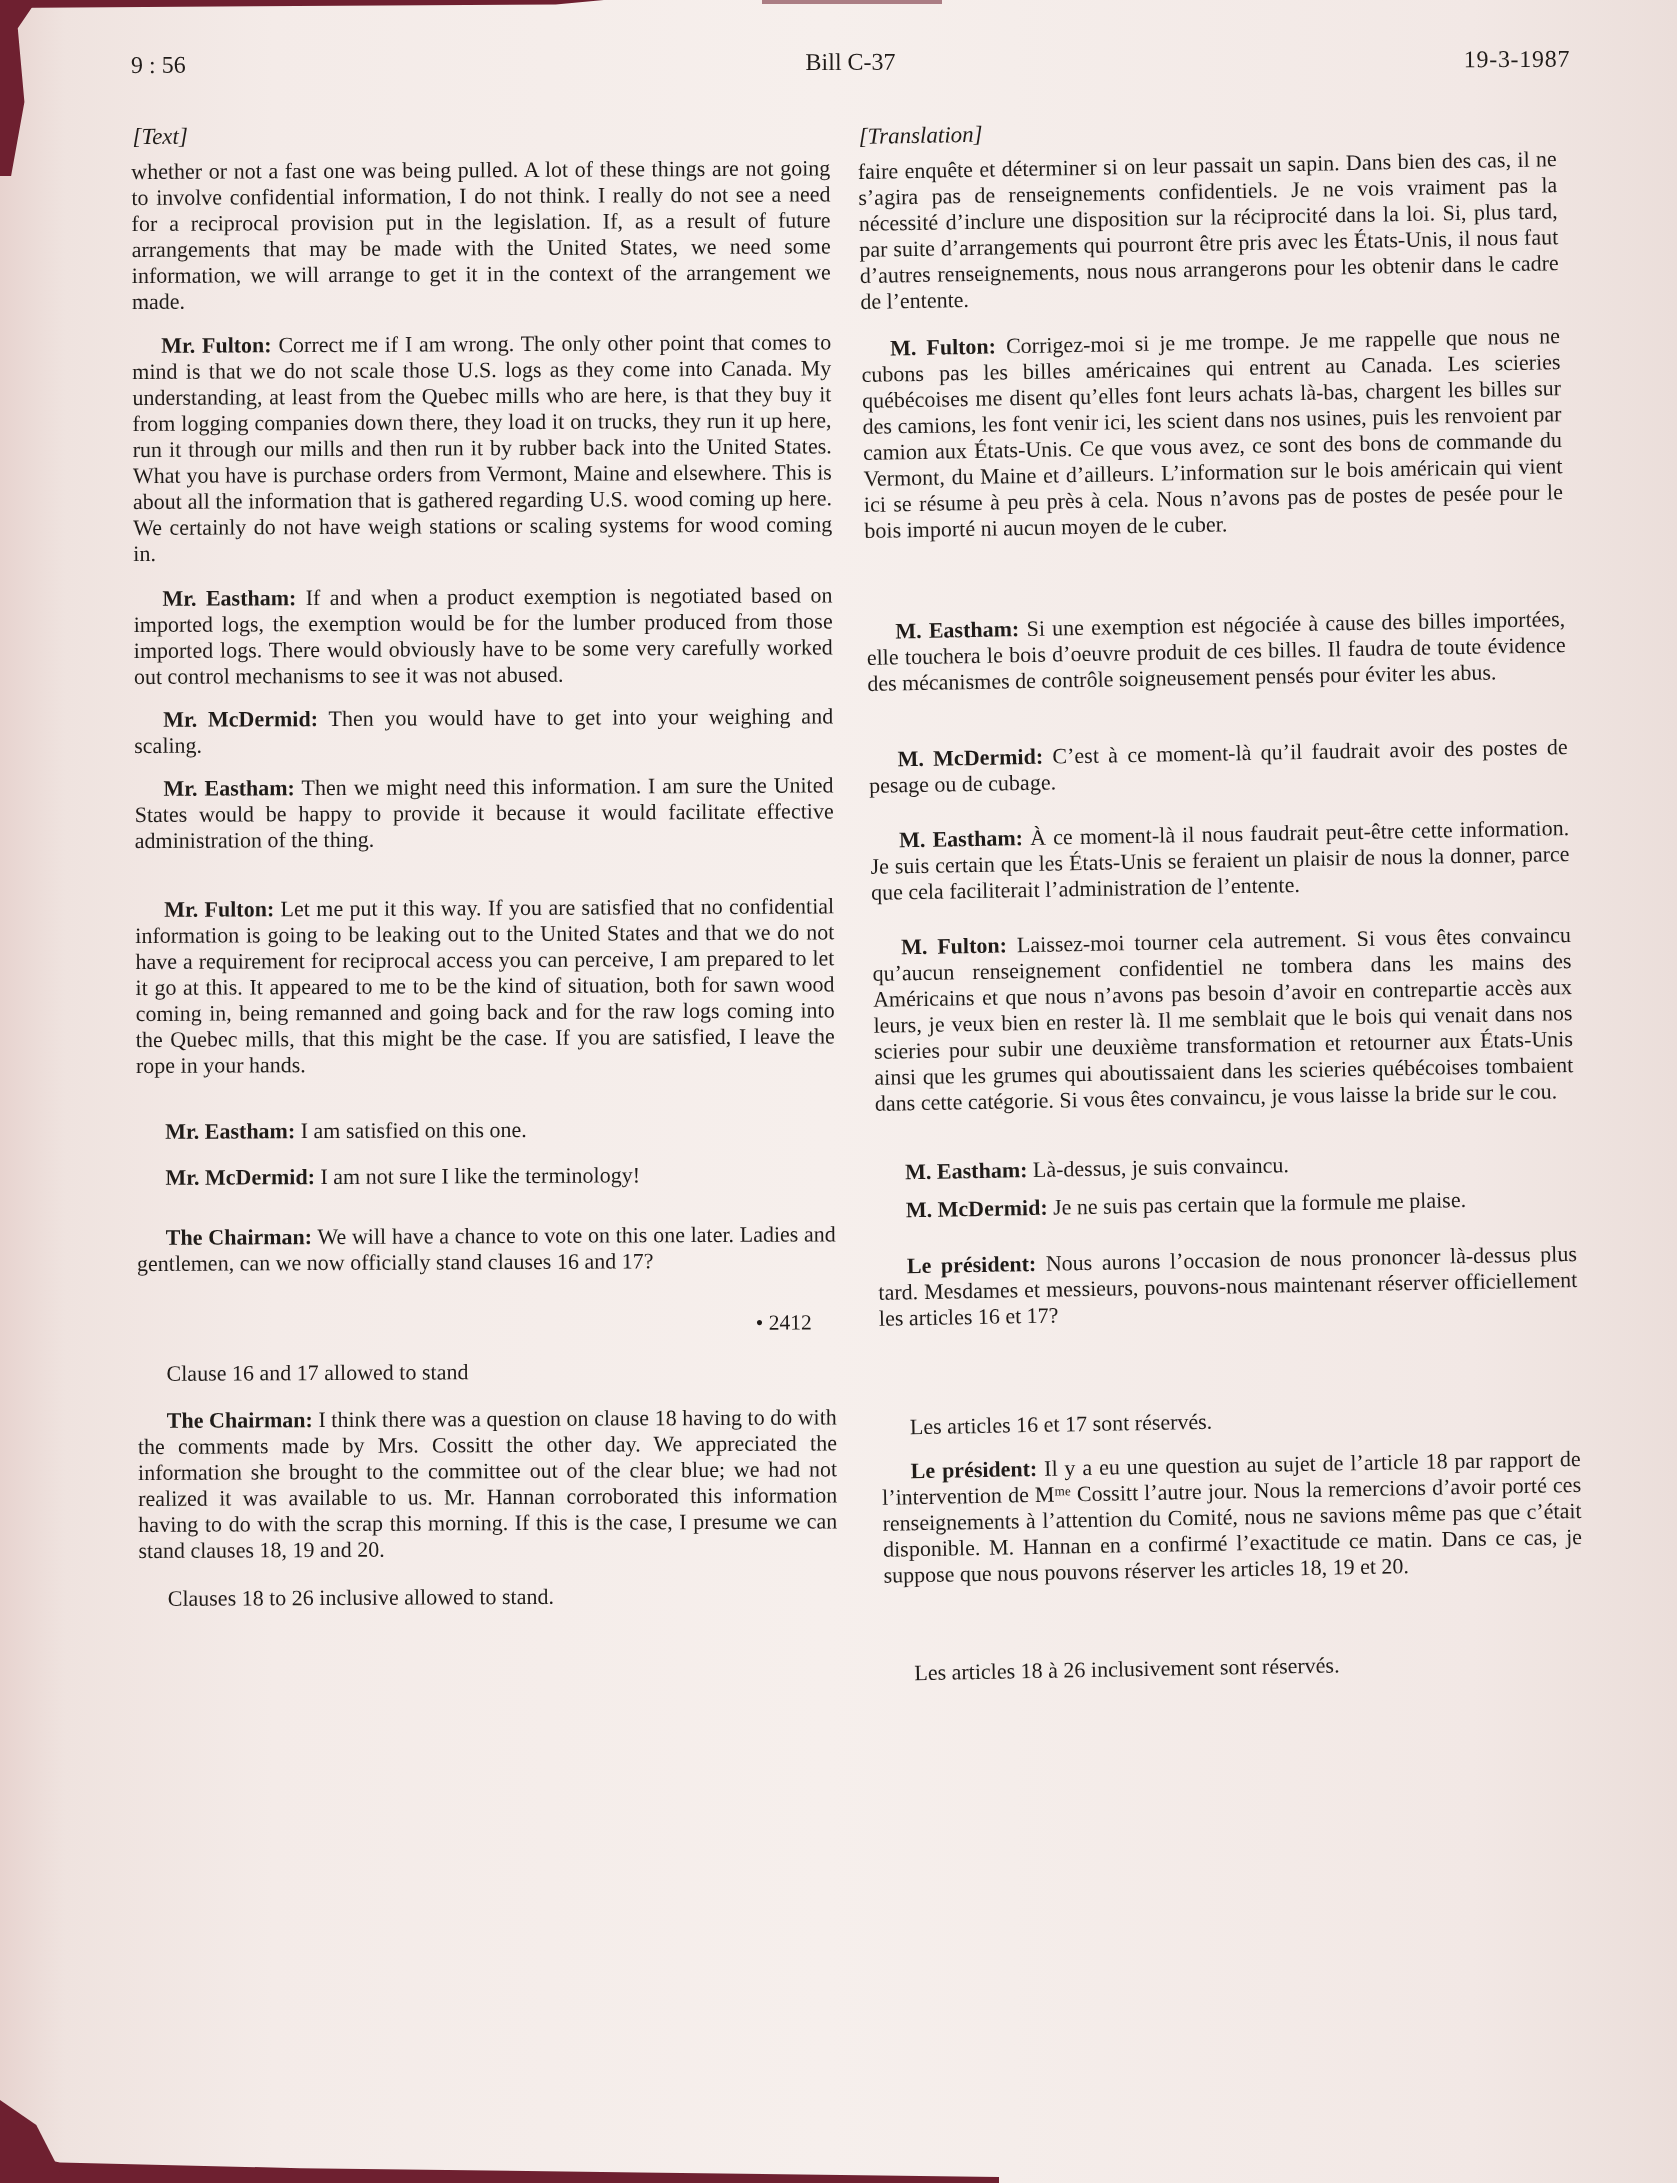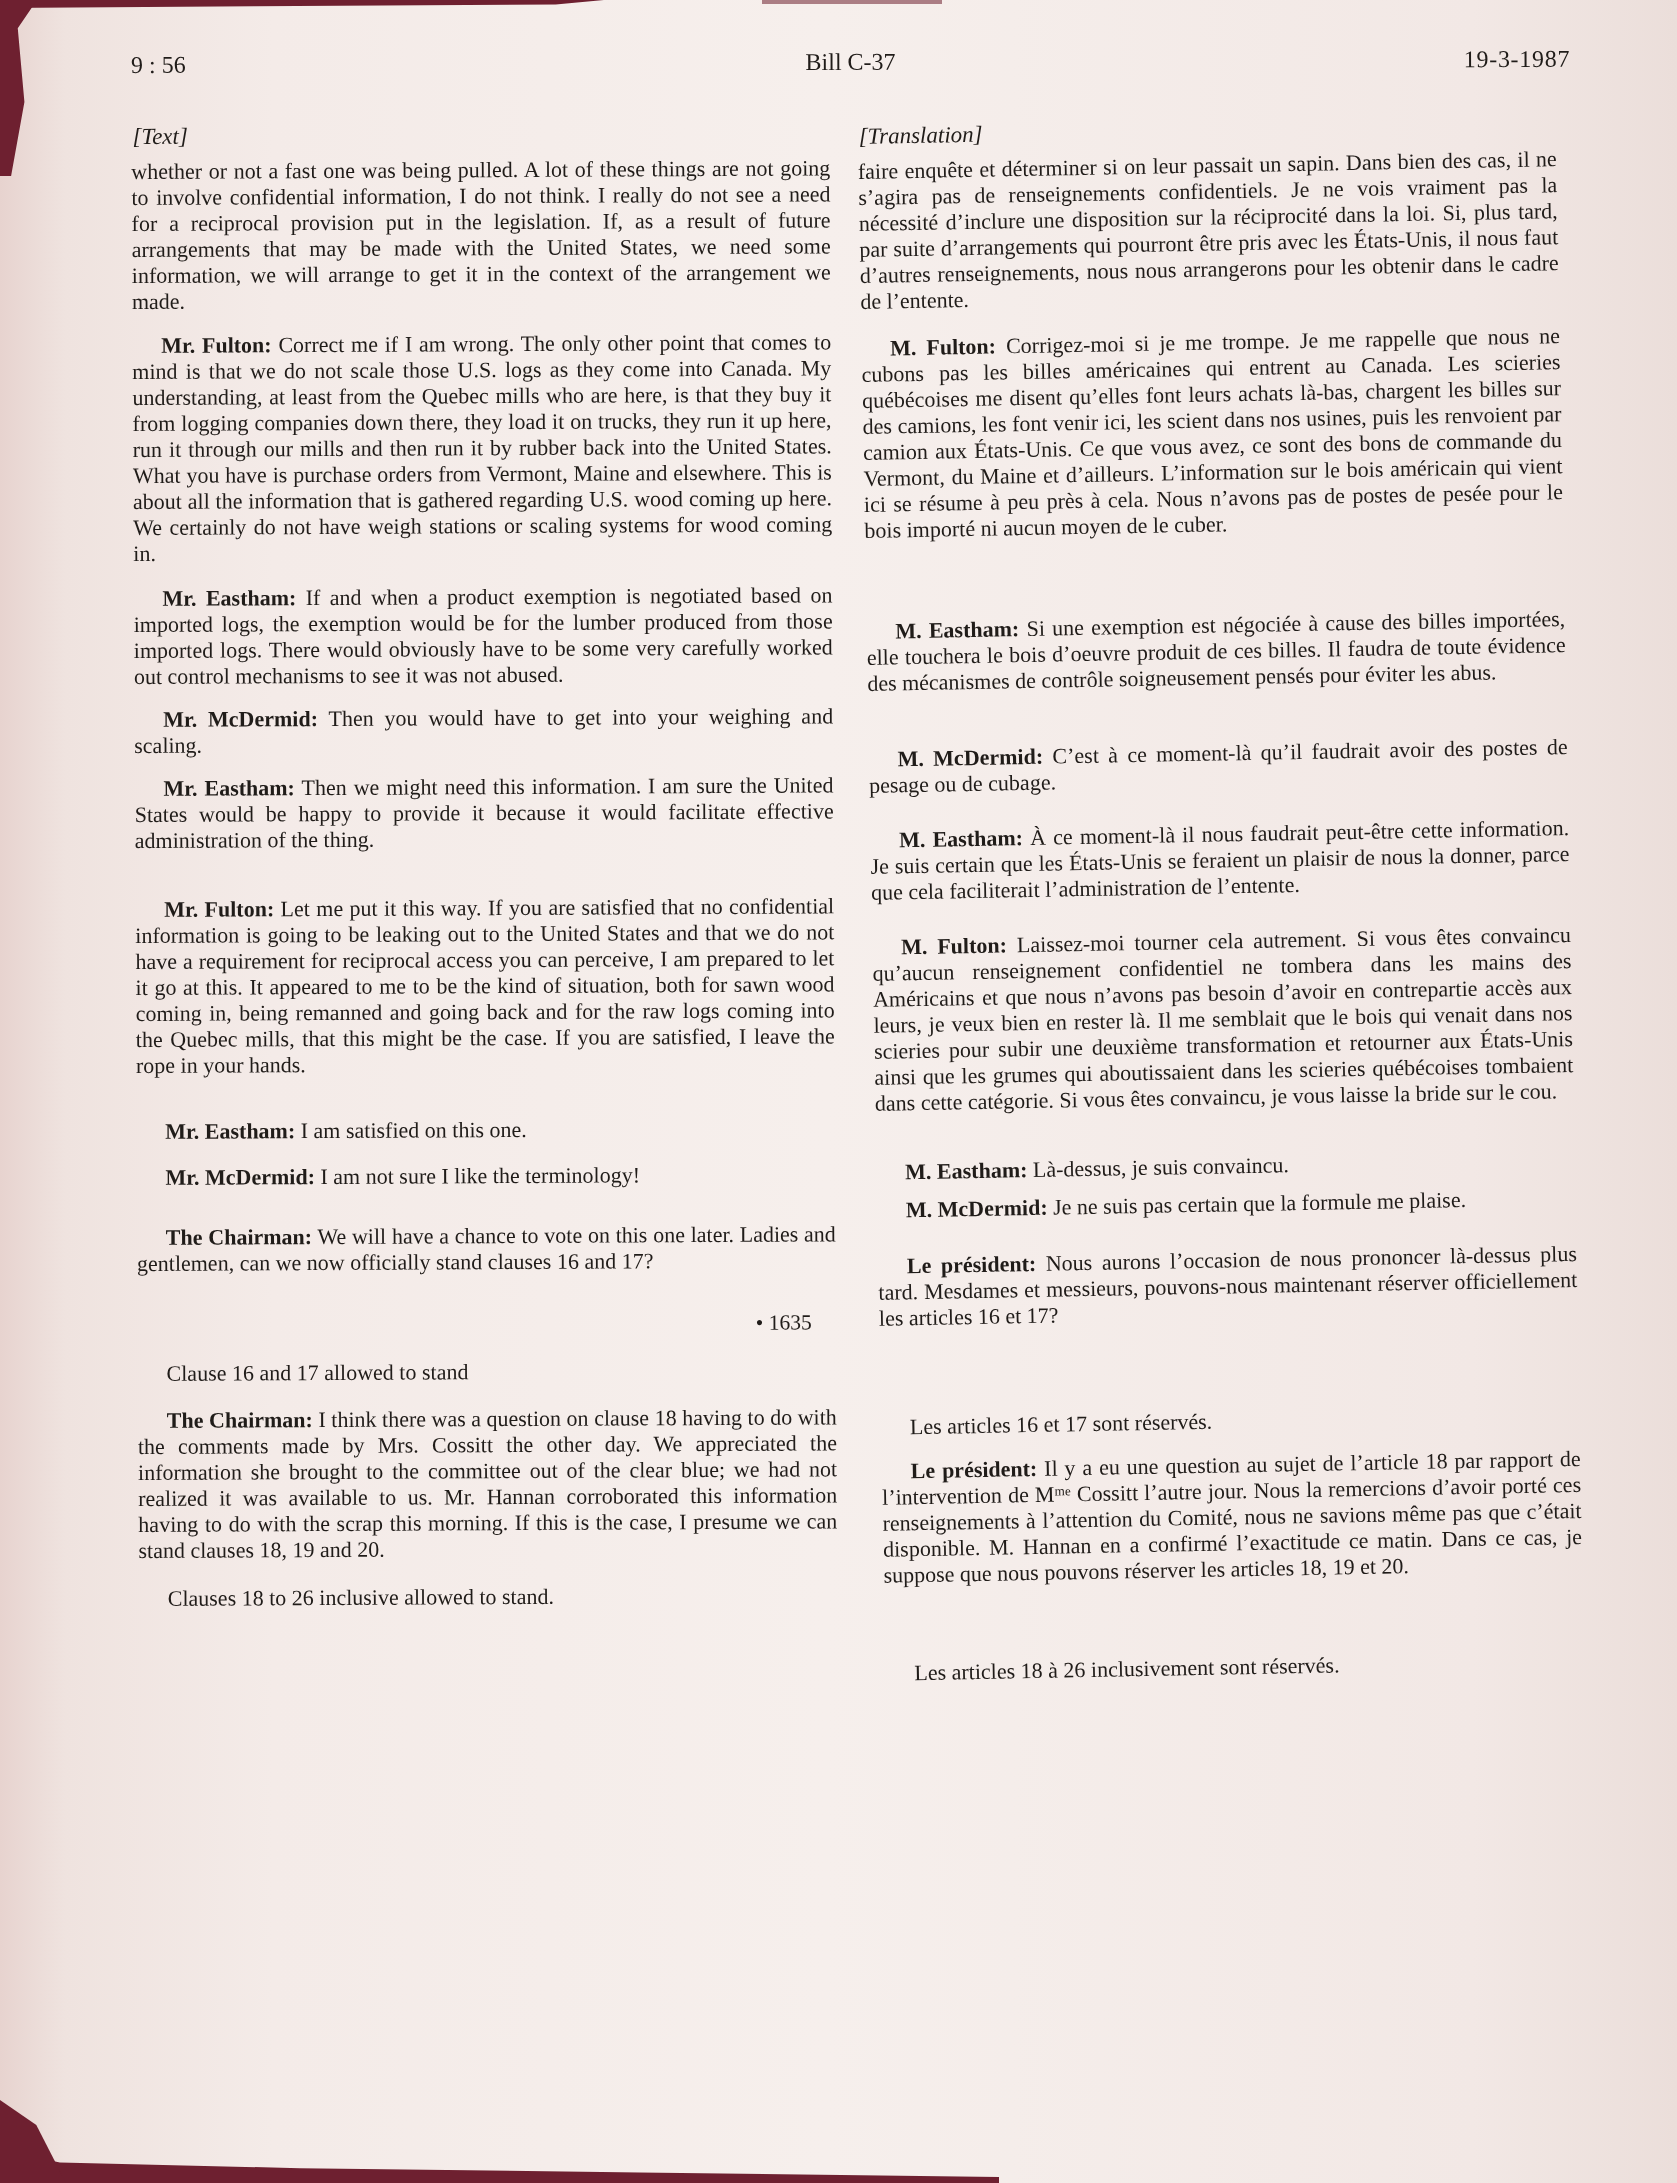--- a/index.html
+++ b/index.html
@@ -98,21 +98,21 @@
             <p class="para" style="margin-top: 40px;">
     <b class="speaker">Mr. Eastham:</b><span class="para-text"> I am satisfied on this one.</span>
   </p>
             <p class="para" style="margin-top: 20px;">
     <b class="speaker">Mr. McDermid:</b><span class="para-text"> I am not sure I like the terminology!</span>
   </p>
             <p class="para" style="margin-top: 34px;">
     <b class="speaker">The Chairman:</b><span class="para-text"> We will have a chance to vote on this one later. Ladies and gentlemen, can we now officially stand clauses 16 and 17?</span>
   </p>
             <p class="para marker no-indent" style="margin-top: 36px;">
-    <span class="para-text">• 1635</span>
+    <span class="para-text">• 2412</span>
   </p>
             <p class="para procedural" style="margin-top: 21.6px;">
     <span class="para-text">Clause 16 and 17 allowed to stand</span>
   </p>
             <p class="para" style="margin-top: 21.6px;">
     <b class="speaker">The Chairman:</b><span class="para-text"> I think there was a question on clause 18 having to do with the comments made by Mrs. Cossitt the other day. We appreciated the information she brought to the committee out of the clear blue; we had not realized it was available to us. Mr. Hannan corroborated this information having to do with the scrap this morning. If this is the case, I presume we can stand clauses 18, 19 and 20.</span>
   </p>
             <p class="para procedural" style="margin-top: 21.6px;">
     <span class="para-text">Clauses 18 to 26 inclusive allowed to stand.</span>
   </p>

